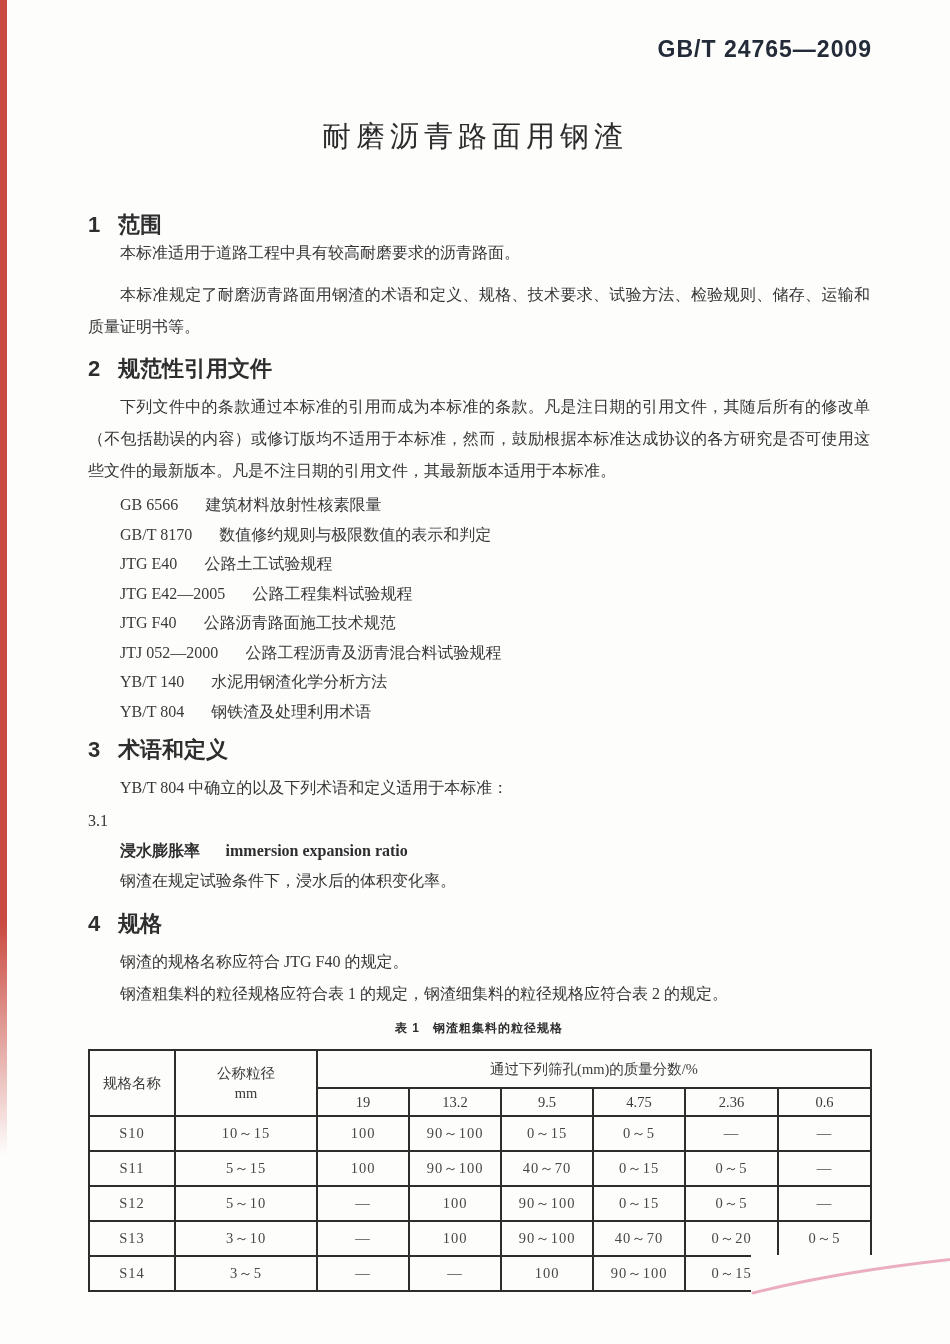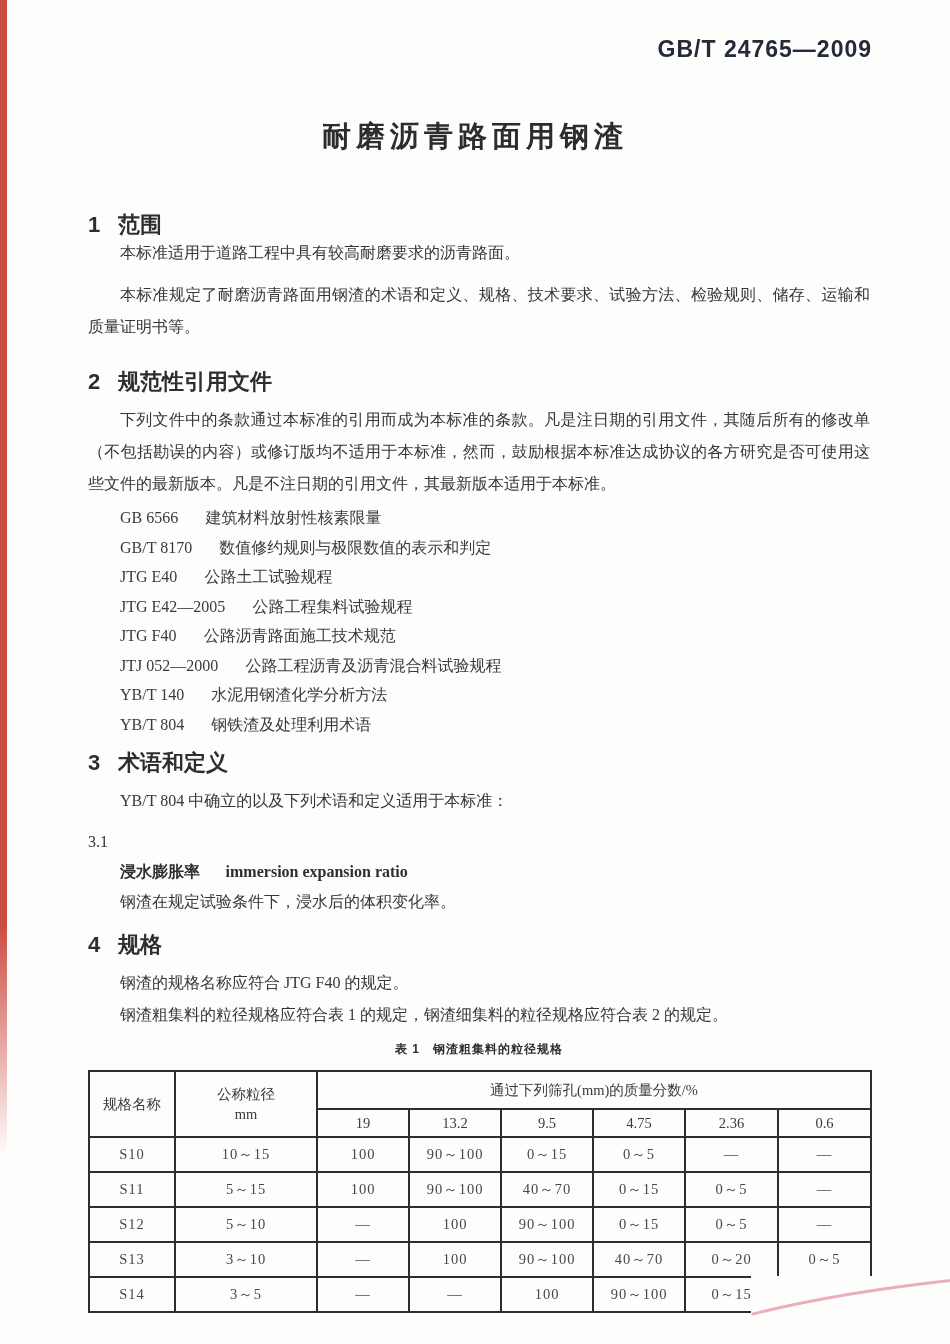--- a/index.html
+++ b/index.html
@@ -15,39 +15,39 @@
     opacity:.9;
   }
   .std-code{
     margin:36px 78px 0 0;text-align:right;
     font-weight:700;font-size:23px;color:#232a38;letter-spacing:1px;
     font-family:Liberation Sans, sans-serif;
   }
   .doc-title{
     margin-top:54px;text-align:center;
     font-family:"Liberation Sans", sans-serif;
-    font-size:29px;font-weight:700;letter-spacing:5px;color:#2c2c2c;
+    font-size:29px;font-weight:400;letter-spacing:5px;color:#2c2c2c;
   }
   .content{
     padding:0 80px 0 88px;color:#333;font-size:16px;
   }
   .sec-h{
     margin:0;font-family:"Liberation Sans", sans-serif;
     font-size:22px;font-weight:700;color:#2e2e2e;line-height:24px;
   }
   .sec-h .num{display:inline-block;min-width:14px;margin-right:16px;font-weight:700;}
   .mt-s1{margin-top:56px;}
   .mt-s2{margin-top:12px;}
-  .mt-s3{margin-top:27px;}
+  .mt-s3{margin-top:14px;}
   .para{margin:0;text-indent:2em;line-height:32px;text-align:justify;color:#363636;}
   .p-gap{margin-top:10px;}
   .refs{margin-top:3px;}
   .ref{line-height:29.5px;padding-left:32px;white-space:nowrap;color:#3a3a3a;}
   .ref .rt{margin-left:1.7em;}
-  .subnum{line-height:30px;margin-top:10px;color:#333;}
+  .subnum{line-height:30px;margin-top:2px;color:#333;}
   .term-line{padding-left:32px;line-height:30px;font-weight:700;color:#2e2e2e;}
   .term-line .en{margin-left:1.6em;font-family:"Liberation Serif", serif;}
   .def{padding-left:32px;line-height:30px;color:#363636;}
   .tbl-caption{
     margin-top:10px;text-align:center;font-weight:700;font-size:12px;color:#2e2e2e;
     font-family:"Liberation Sans", sans-serif;letter-spacing:1px;
   }
   .twrap{position:relative;margin-top:12px;}
   table.spec{
     border-collapse:collapse;table-layout:fixed;width:782px;

